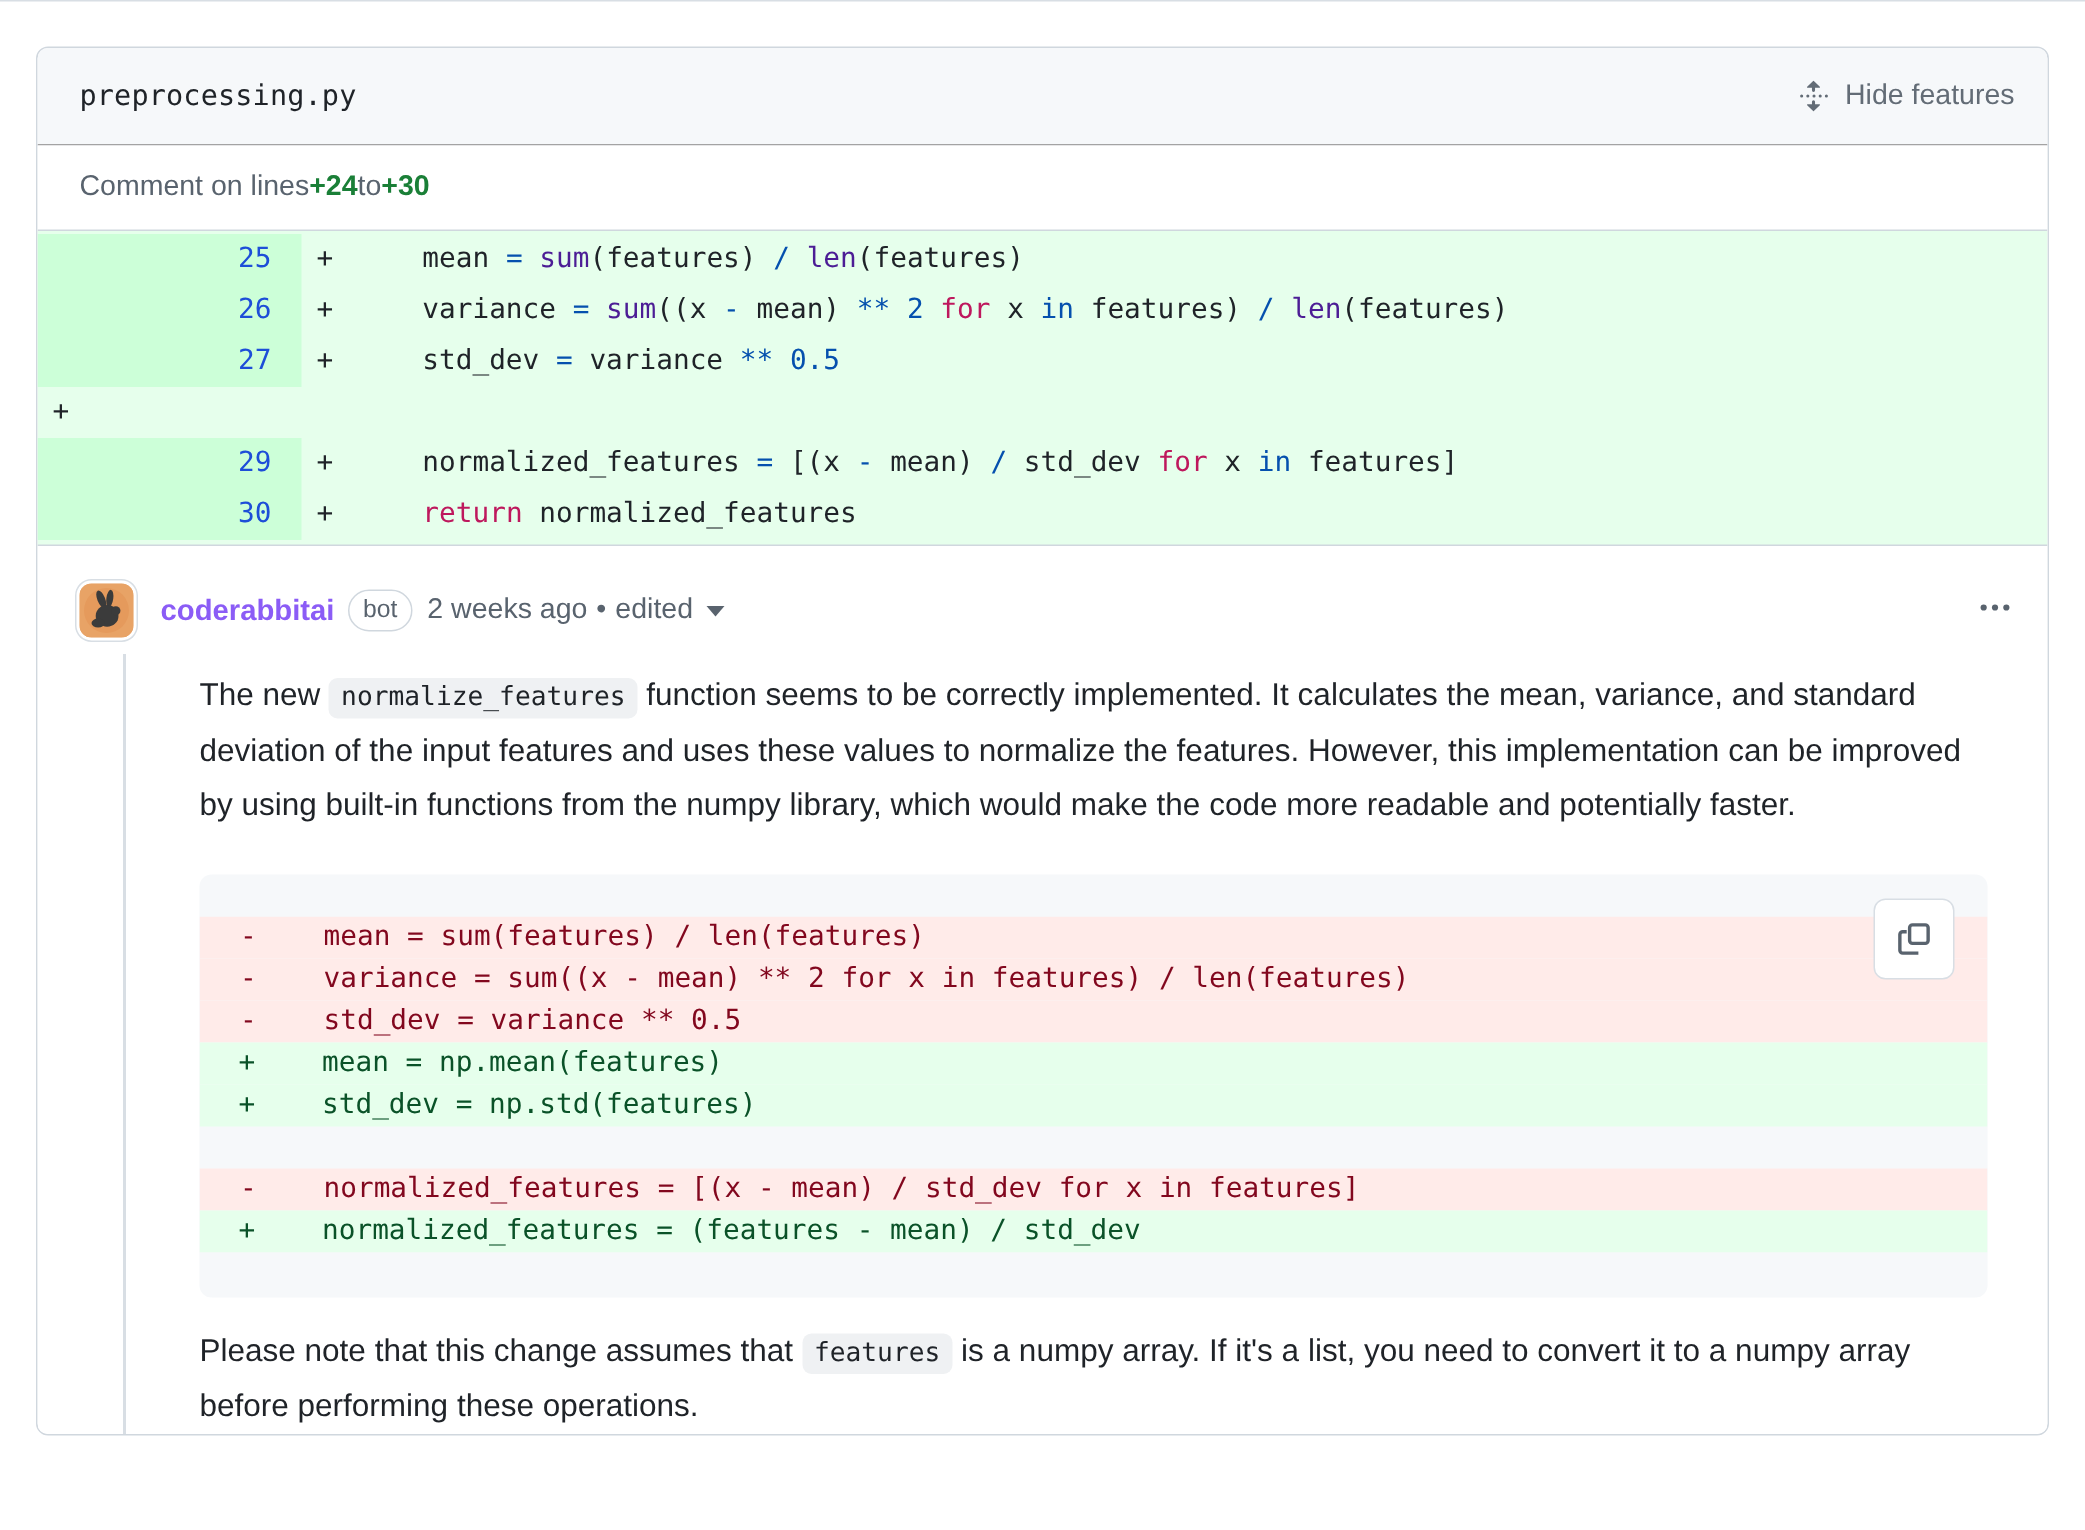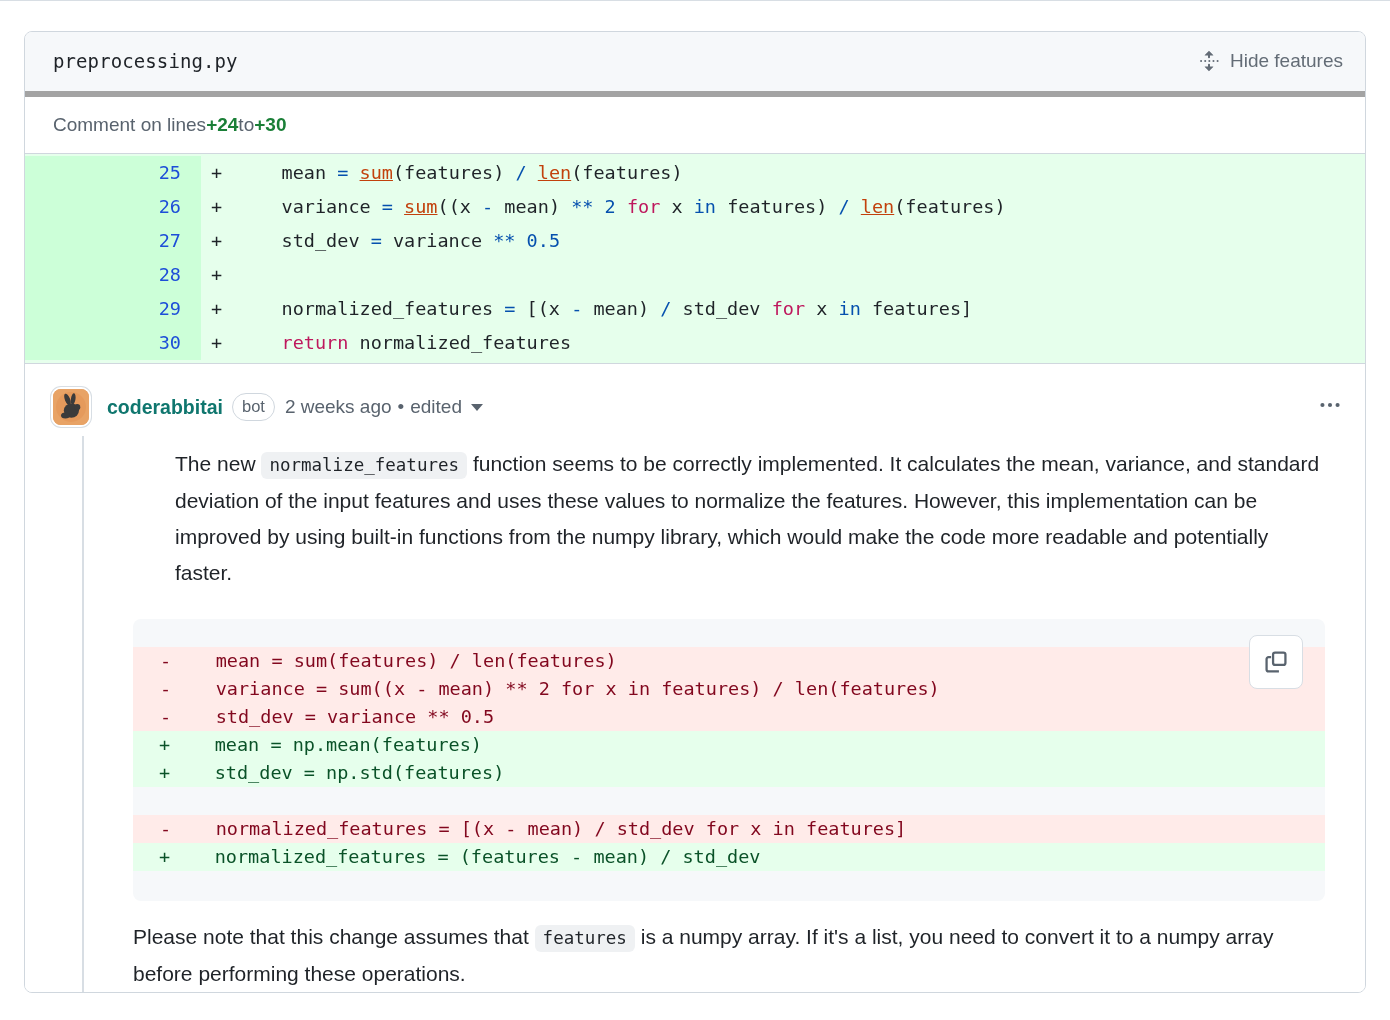--- a/index.html
+++ b/index.html
@@ -40,21 +40,21 @@
     background: #ffffff;
     overflow: hidden;
   }
 
   
   .file-header {
     display: flex;
     align-items: center;
     justify-content: space-between;
     background: #f6f8fa;
-    border-bottom: 6px solid #a3a3a3;
+    border-bottom: 1px solid #a3a3a3;
     padding: 16px 22px 17px 28px;
     height: 65px;
   }
   .file-name {
     font-family: "DejaVu Sans Mono", "Liberation Mono", monospace;
     font-size: 19px;
     color: #1f2328;
     letter-spacing: 0.1px;
   }
   .hide-resolved {
@@ -105,21 +105,21 @@
   .diff-sign {
     width: 36px;
     flex: 0 0 36px;
     text-align: left;
     padding-left: 10px;
     color: #1f2328;
   }
   .diff-code { color: #1f2328; }
 
   
-  .t-fn   { color: #c2410c; text-decoration: underline; }
+  .t-fn   { color: #4c1d95; }
   .t-op   { color: #0550ae; }
   .t-num  { color: #0550ae; }
   .t-kw   { color: #be185d; }
   .t-kw2  { color: #0550ae; }
 
   
   .comment {
     position: relative;
     padding: 22px 0 0 0;
     background: #ffffff;
@@ -148,21 +148,21 @@
     border: 2px solid #ffffff;
     box-shadow: 0 0 0 1px #d8dee4;
     overflow: hidden;
     position: relative;
     margin-right: 16px;
   }
   .avatar svg { display: block; }
   .author {
     font-size: 19.5px;
     font-weight: 700;
-    color: #0f766e;
+    color: #8b5cf6;
     margin-right: 9px;
   }
   .bot-badge {
     border: 1px solid #d0d7de;
     border-radius: 20px;
     padding: 1px 9px 3px 9px;
     font-size: 16.5px;
     color: #59636e;
     margin-right: 10px;
     line-height: 22px;
@@ -194,21 +194,21 @@
   .comment-body {
     padding: 0 40px 0 108px;
   }
   .para {
     font-size: 21px;
     line-height: 36px;
     color: #1f2328;
     margin: 18px 0 0 0;
     max-width: 1230px;
   }
-  .para.first { margin-top: 18px; margin-left: 42px; }
+  .para.first { margin-top: 18px; }
   code.inline {
     font-family: "DejaVu Sans Mono", "Liberation Mono", monospace;
     font-size: 17.5px;
     background: #eff1f3;
     border-radius: 6px;
     padding: 3px 8px 4px 8px;
     color: #1f2328;
     white-space: nowrap;
   }
 
@@ -290,21 +290,20 @@
         <span class="diff-code">    variance <span class="t-op">=</span> <span class="t-fn">sum</span>((x <span class="t-op">-</span> mean) <span class="t-op">**</span> <span class="t-num">2</span> <span class="t-kw">for</span> x <span class="t-kw2">in</span> features) <span class="t-op">/</span> <span class="t-fn">len</span>(features)</span>
       </div>
 
       <div class="diff-row">
         <span class="diff-num">27</span>
         <span class="diff-sign">+</span>
         <span class="diff-code">    std_dev <span class="t-op">=</span> variance <span class="t-op">**</span> <span class="t-num">0.5</span></span>
       </div>
 
       <div class="diff-row">
-        <span class="diff-num">28</span>
         <span class="diff-sign">+</span>
         <span class="diff-code"> </span>
       </div>
 
       <div class="diff-row">
         <span class="diff-num">29</span>
         <span class="diff-sign">+</span>
         <span class="diff-code">    normalized_features <span class="t-op">=</span> [(x <span class="t-op">-</span> mean) <span class="t-op">/</span> std_dev <span class="t-kw">for</span> x <span class="t-kw2">in</span> features]</span>
       </div>
 

